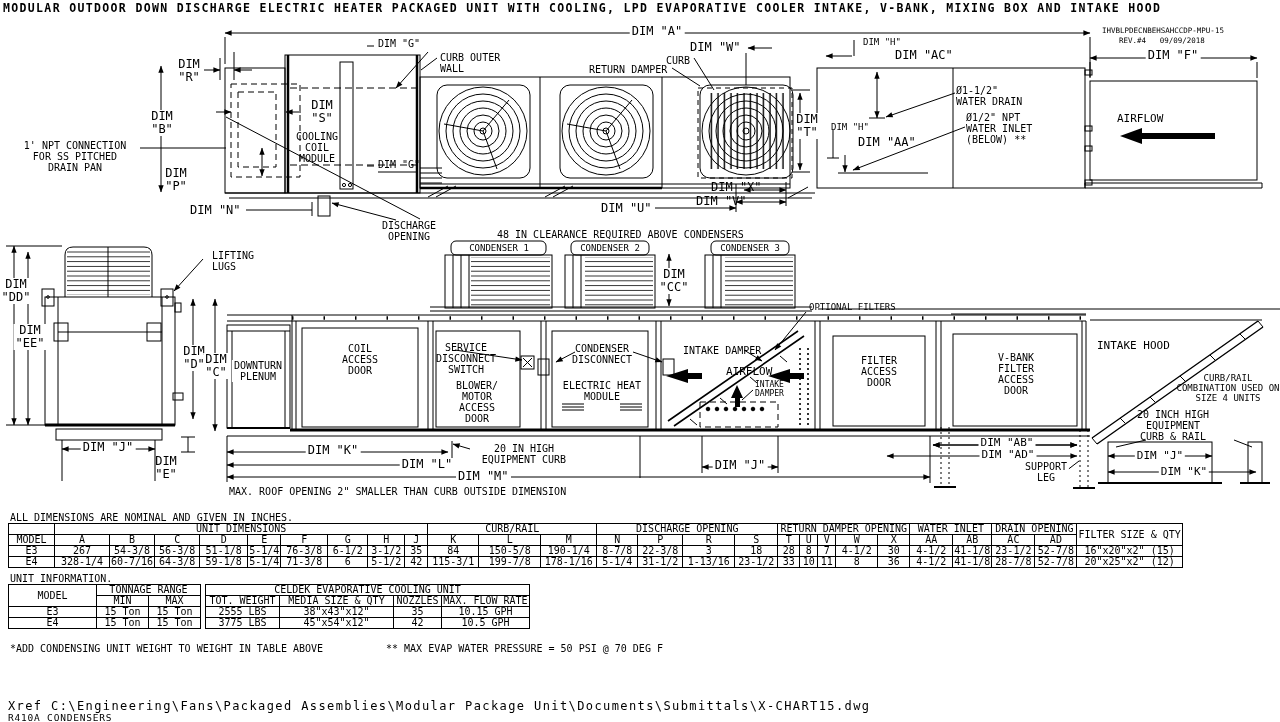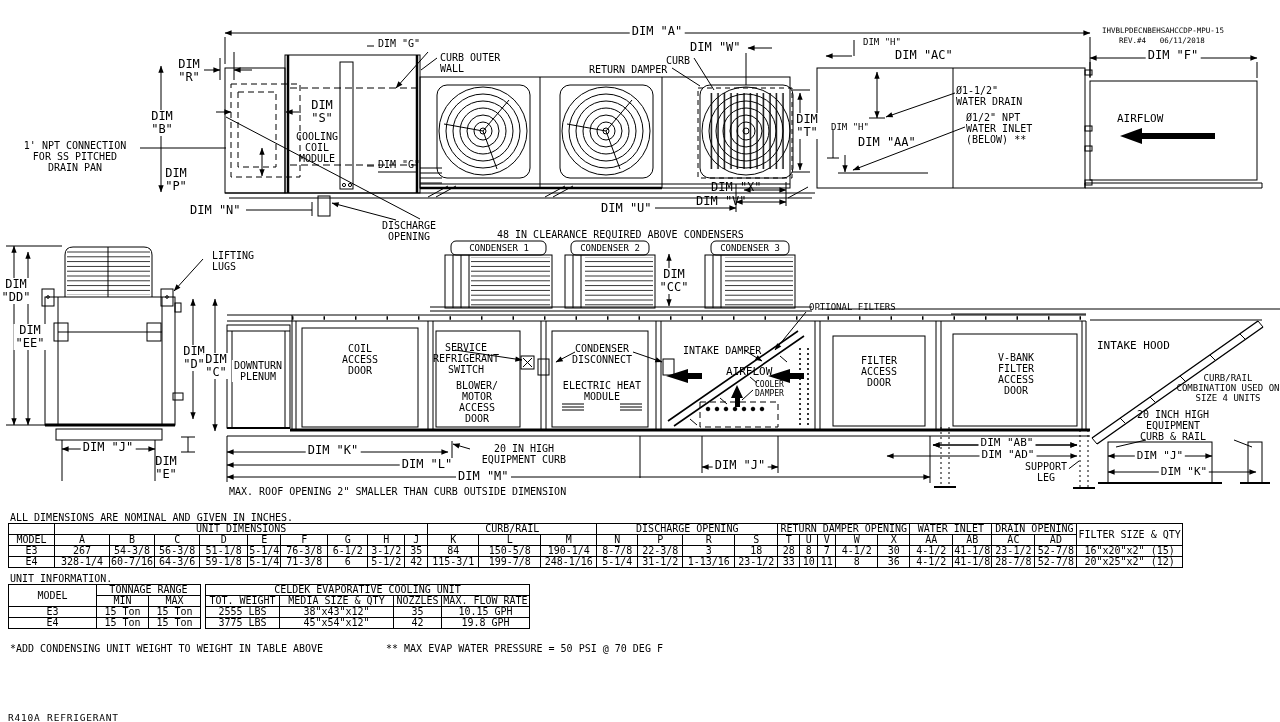--- a/index.html
+++ b/index.html
@@ -21,20 +21,21 @@
      overflow:hidden;white-space:nowrap}
   .note{position:absolute;font-size:10px;white-space:pre;z-index:3}
   .xref{position:absolute;left:8px;top:699px;font-size:12px;letter-spacing:1.4px;white-space:nowrap}
   .refg{position:absolute;left:8px;top:712px;font-size:9.5px;letter-spacing:0.8px;white-space:nowrap}
 </style>
 </head>
 <body>
 
 <div class="sheet">
 
+  <div class="title">MODULAR OUTDOOR DOWN DISCHARGE ELECTRIC HEATER PACKAGED UNIT WITH COOLING, LPD EVAPORATIVE COOLER INTAKE, V-BANK, MIXING BOX AND INTAKE HOOD</div>
 
   <svg width="1280" height="722" viewBox="0 0 1280 722">
     <defs>
       <marker id="ar" viewBox="0 0 10 10" refX="9.5" refY="5" markerWidth="9" markerHeight="7" orient="auto-start-reverse">
         <path d="M0,1.2 L10,5 L0,8.8 z" fill="#000"></path>
       </marker>
       <pattern id="fins" width="4" height="4.8" patternUnits="userSpaceOnUse">
         <path d="M0,2.4 H4" stroke="#000" stroke-width="0.8"></path>
       </pattern>
       <pattern id="vbars" width="6.5" height="4" patternUnits="userSpaceOnUse">
@@ -288,21 +289,21 @@
   <div class="lbl" style="left:956px;top:85px">Ø1-1/2"
 WATER DRAIN</div>
   <div class="lbl" style="left:966px;top:112px">Ø1/2" NPT
 WATER INLET
 (BELOW) **</div>
   <div class="lbl sm" style="left:831px;top:123px">DIM "H"</div>
   <div class="lbl lg" style="left:858px;top:136px">DIM "AA"</div>
   <div class="lbl md" style="left:1117px;top:113px">AIRFLOW</div>
   <div class="lbl lg c bg" style="left:1173px;top:49px">DIM "F"</div>
   <div class="lbl t7" style="left:1102px;top:27px">IHVBLPDECNBEHSAHCCDP-MPU-15</div>
-  <div class="lbl t7" style="left:1119px;top:37px">REV.#4   06/11/2018</div>
+  <div class="lbl t7" style="left:1119px;top:37px">REV.#4   09/09/2018</div>
   <div class="lbl lg c" style="left:189px;top:58px">DIM
 "R"</div>
   <div class="lbl lg c bg" style="left:162px;top:110px">DIM
 "B"</div>
   <div class="lbl lg c" style="left:322px;top:99px">DIM
 "S"</div>
   <div class="lbl c" style="left:317px;top:131px">COOLING
 COIL
 MODULE</div>
   <div class="lbl lg c" style="left:176px;top:167px">DIM
@@ -335,33 +336,33 @@
   <div class="lbl lg c bg" style="left:194px;top:345px">DIM
 "D"</div>
   <div class="lbl lg c bg" style="left:216px;top:353px">DIM
 "C"</div>
   <div class="lbl c bg" style="left:258px;top:360px">DOWNTURN
 PLENUM</div>
   <div class="lbl c" style="left:360px;top:343px">COIL
 ACCESS
 DOOR</div>
   <div class="lbl c" style="left:466px;top:342px">SERVICE
-REFRIGERANT
+DISCONNECT
 SWITCH</div>
   <div class="lbl c" style="left:477px;top:380px">BLOWER/
 MOTOR
 ACCESS
 DOOR</div>
   <div class="lbl c" style="left:602px;top:343px">CONDENSER
 DISCONNECT</div>
   <div class="lbl c" style="left:602px;top:380px">ELECTRIC HEAT
 MODULE</div>
   <div class="lbl" style="left:683px;top:345px">INTAKE DAMPER</div>
   <div class="lbl md" style="left:726px;top:366px">AIRFLOW</div>
-  <div class="lbl xs" style="left:755px;top:381px">COOLER
+  <div class="lbl xs" style="left:755px;top:381px">INTAKE
 DAMPER</div>
   <div class="lbl sm" style="left:809px;top:303px">OPTIONAL FILTERS</div>
   <div class="lbl c" style="left:879px;top:355px">FILTER
 ACCESS
 DOOR</div>
   <div class="lbl c" style="left:1016px;top:352px">V-BANK
 FILTER
 ACCESS
 DOOR</div>
   <div class="lbl md" style="left:1097px;top:340px">INTAKE HOOD</div>
@@ -485,30 +486,30 @@
           <td>4-1/2</td>
           <td>41-1/8</td>
           <td>23-1/2</td>
           <td>52-7/8</td>
           <td>16"x20"x2" (15)</td>
         </tr>
     <tr>
           <td>E4</td>
           <td>328-1/4</td>
           <td>60-7/16</td>
-          <td>64-3/6</td>
+          <td>64-3/8</td>
           <td>59-1/8</td>
           <td>5-1/4</td>
           <td>71-3/8</td>
           <td>6</td>
           <td>5-1/2</td>
           <td>42</td>
           <td>115-3/1</td>
           <td>199-7/8</td>
-          <td>248-1/16</td>
+          <td>178-1/16</td>
           <td>5-1/4</td>
           <td>31-1/2</td>
           <td>1-13/16</td>
           <td>23-1/2</td>
           <td>33</td>
           <td>10</td>
           <td>11</td>
           <td>8</td>
           <td>36</td>
           <td>4-1/2</td>
@@ -570,24 +571,25 @@
     <tr>
           <td>2555 LBS</td>
           <td>38"x43"x12"</td>
           <td>35</td>
           <td>10.15 GPH</td>
         </tr>
     <tr>
           <td>3775 LBS</td>
           <td>45"x54"x12"</td>
           <td>42</td>
-          <td>19.8 GPH</td>
+          <td>10.5 GPH</td>
         </tr>
   </tbody>
     </table>
 
 
   <div class="note" style="left:10px;top:643px">*ADD CONDENSING UNIT WEIGHT TO WEIGHT IN TABLE ABOVE</div>
   <div class="note" style="left:386px;top:643px">** MAX EVAP WATER PRESSURE = 50 PSI @ 70 DEG F</div>
 
-  <div class="refg">R410A REFRIGERANT</div>
+  <div class="xref">Xref C:\Engineering\Fans\Packaged Assemblies\Modular Package Unit\Documents\Submittals\X-CHART15.dwg</div>
+  <div class="refg">R410A CONDENSERS</div>
 
 </div>
 
 </body></html>

